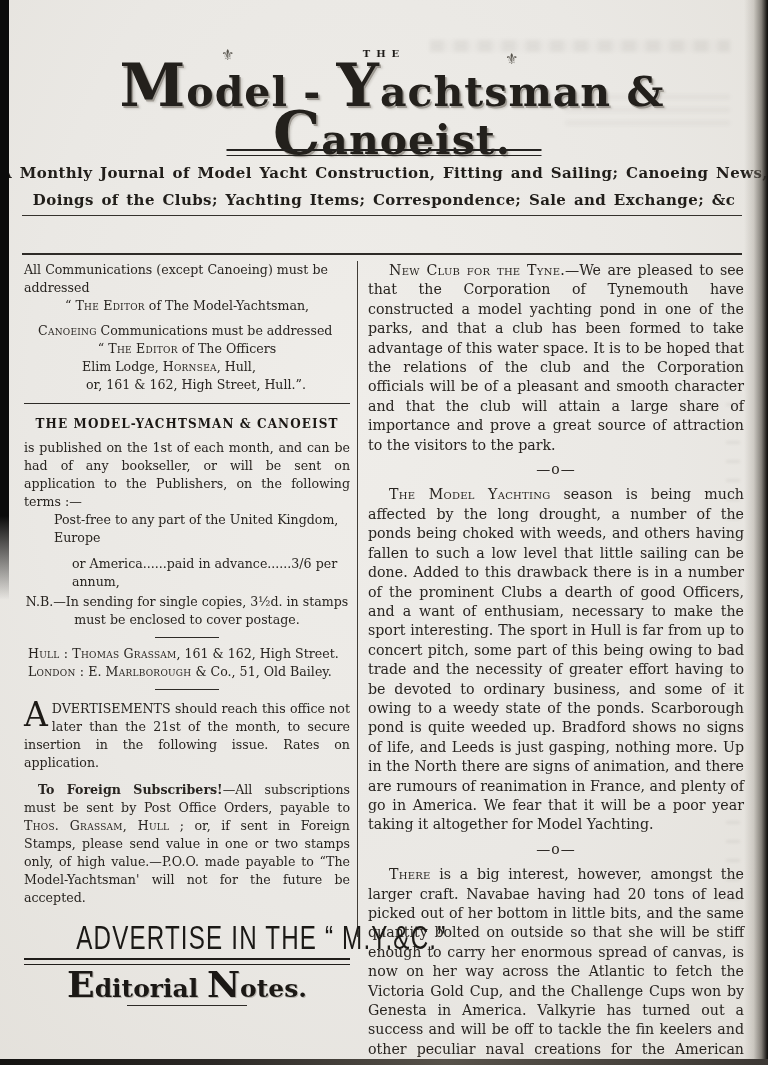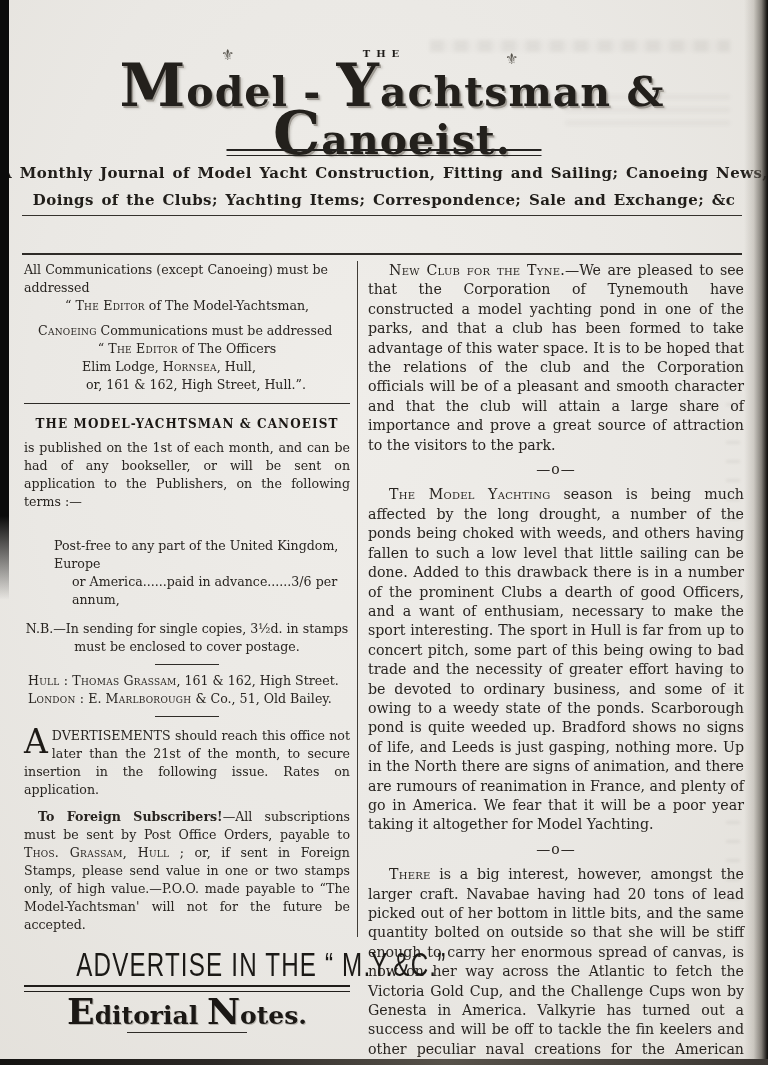--- a/index.html
+++ b/index.html
@@ -63,24 +63,24 @@
   p{margin:0;}
   .addr-l1{text-align:left;}
   .addr-l2,.addr-l5{text-align:center;}
   .addr-l3{text-align:center;padding-left:44px;}
   .addr-l4{text-align:left;padding-left:14px;margin-top:7px;}
   .addr-l6{text-align:left;padding-left:58px;}
   .addr-l7{text-align:center;padding-left:18px;}
   .rule-full{border-top:1px solid #2e2b27;margin-top:9px;}
   .pub-heading{margin-top:11px;text-align:center;font-weight:bold;font-size:12px;letter-spacing:1.1px;color:#1b1815;}
   .pub-intro{margin-top:6px;text-align:justify;}
-  .term-1{padding-left:30px;margin-top:26px;}
-  .term-2{padding-left:48px;}
+  .term-1{padding-left:30px;}
+  .term-2{padding-left:48px;margin-top:8px;}
   .term-3{text-align:center;}
-  .nb-note{text-align:center;margin-top:11px;}
+  .nb-note{text-align:center;margin-top:2px;}
   .short-rule{width:64px;border-top:1px solid #2e2b27;margin:8px auto 7px;}
   .publisher-line{text-align:left;padding-left:4px;}
   .adverts{margin-top:10px;text-align:justify;}
   .dropcap{float:left;font-size:33px;line-height:26px;padding:2px 4px 0 0;color:#1d1a16;}
   .foreign{margin-top:9px;text-align:justify;text-indent:14px;}
   .banner{margin-top:22px;text-align:center;white-space:nowrap;}
   .banner span{display:inline-block;transform:scale(.78,1.06);transform-origin:center;
     font-family:"Liberation Sans","DejaVu Sans",sans-serif;font-weight:400;
     font-size:31px;letter-spacing:1.5px;color:#1b1916;}
   .banner-rule{height:4px;border-top:2.5px solid #201d1a;border-bottom:1px solid #201d1a;margin-top:5px;}

